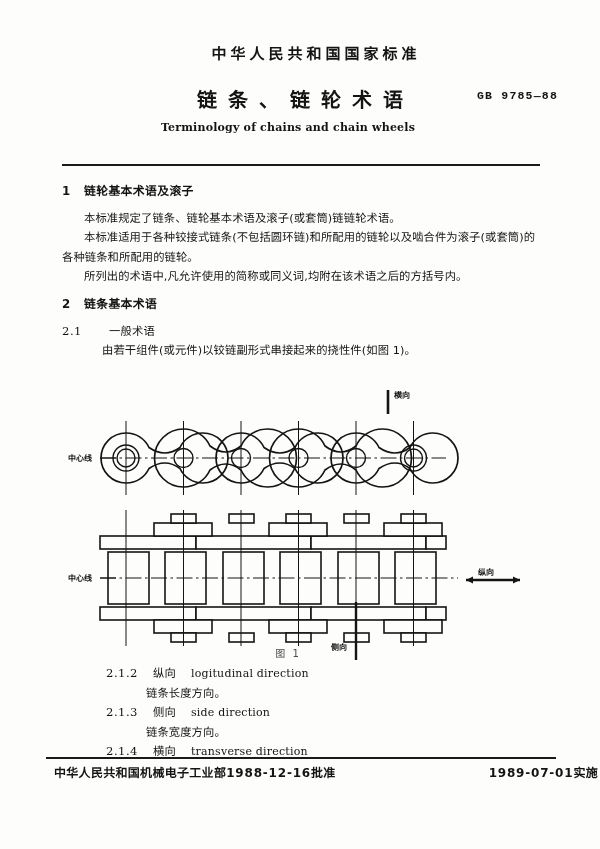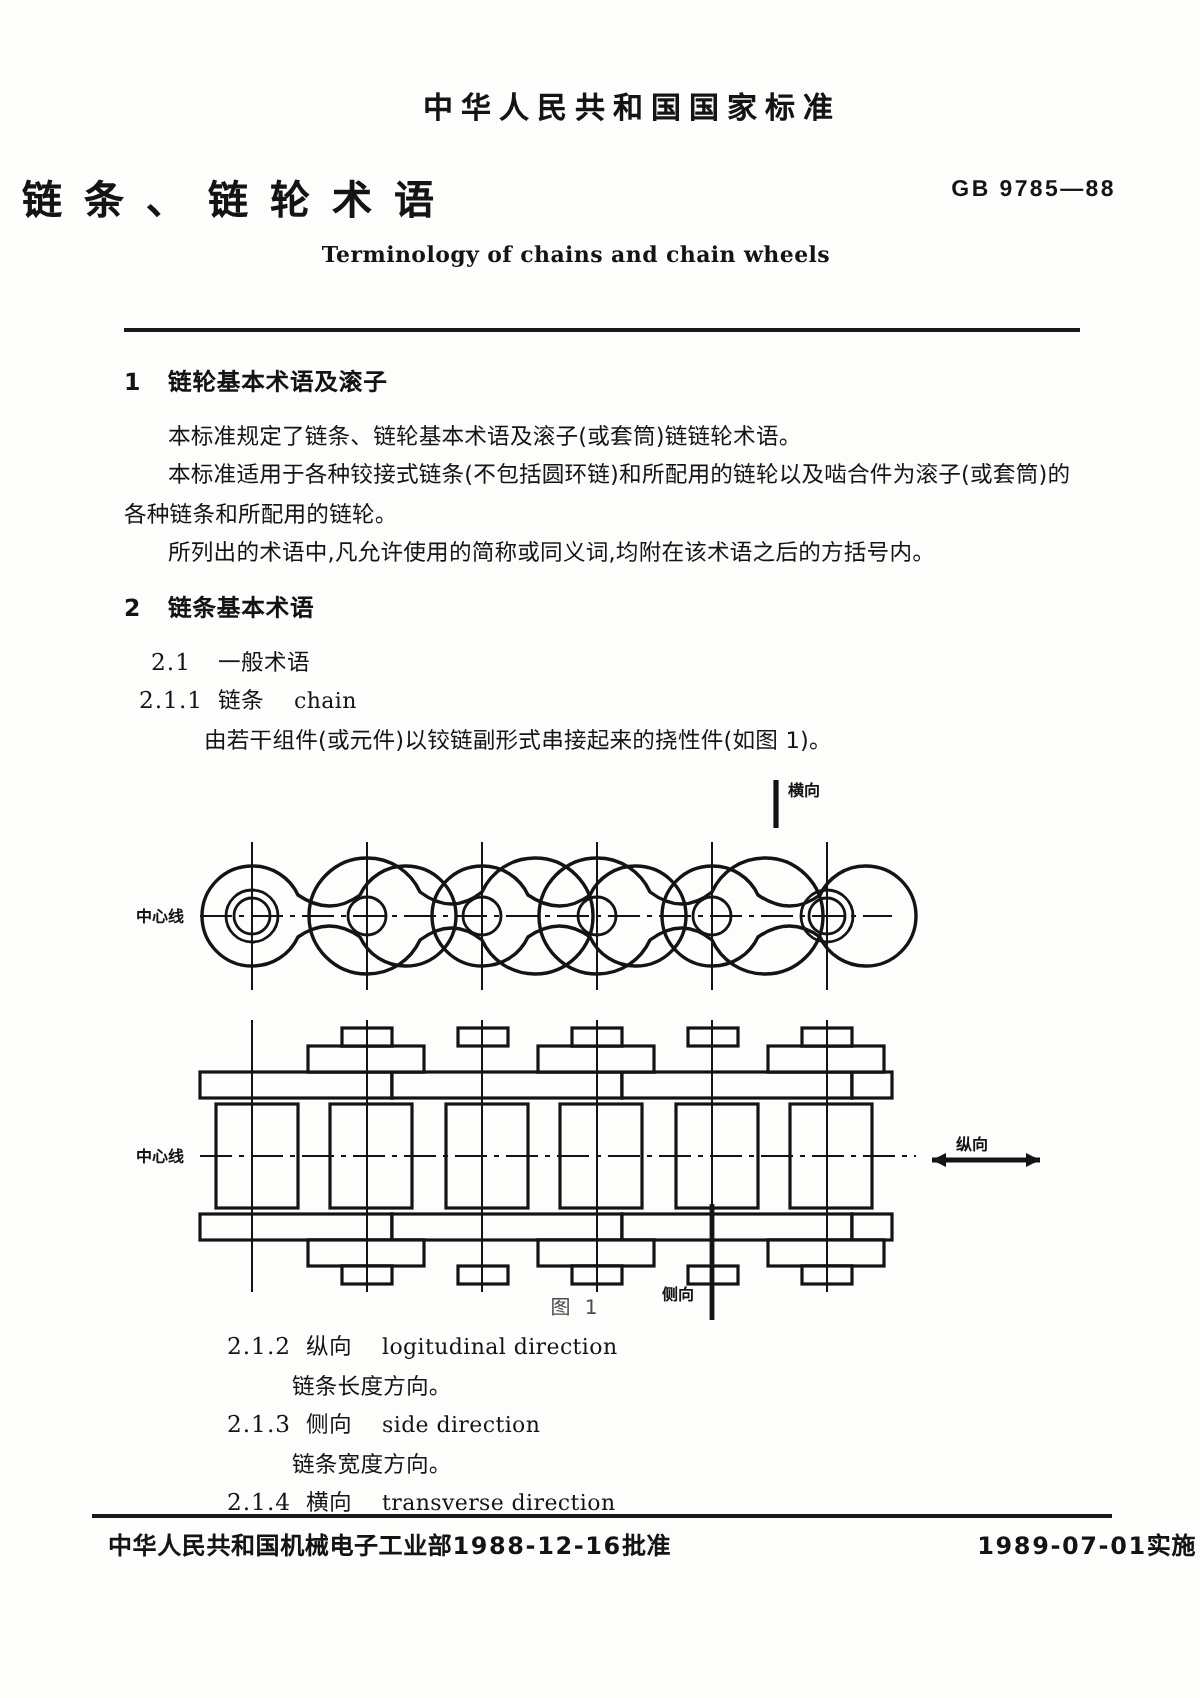--- a/index.html
+++ b/index.html
@@ -13,28 +13,28 @@
   .page{
     position:absolute;inset:0;
     background:#fdfdfb;
   }
   
   .hdr-national{
     position:absolute;top:42px;left:16px;width:600px;text-align:center;
     font-size:15px;font-weight:bold;letter-spacing:4px;
   }
   .hdr-title{
-    position:absolute;top:84px;left:0;width:600px;
+    position:absolute;top:84px;left:0;width:600px;text-align:center;
     font-size:20px;font-weight:bold;letter-spacing:11px;
     padding-left:11px;box-sizing:border-box;
   }
   .hdr-stdno{
     position:absolute;top:89px;right:42px;
     font-size:11.5px;font-weight:bold;letter-spacing:1.2px;
-    font-family:Liberation Sans, sans-serif;
+    font-family:Liberation Mono, monospace;
   }
   .hdr-en{
     position:absolute;top:121px;left:0;width:576px;text-align:center;
     font-size:11px;font-weight:bold;letter-spacing:.2px;
     font-family:"DejaVu Serif","Liberation Serif",serif;
   }
   .rule-top{
     position:absolute;top:164px;left:62px;width:478px;height:2px;
     background:#1a1a1a;
   }
@@ -52,21 +52,21 @@
     margin:0;text-indent:22px;letter-spacing:.1px;
   }
   .sec2{margin-top:8px;}
   .clause{
     margin:0;letter-spacing:.2px;white-space:nowrap;
   }
   .clause .cn{display:inline-block;min-width:38px;}
   .clause .tag{
     display:inline-block;width:47px;
     font-family:"DejaVu Serif","Liberation Serif",serif;
-    font-size:11.6px;letter-spacing:.5px;text-align:center;
+    font-size:11.6px;letter-spacing:.5px;
   }
   .clause .en{
     font-family:"DejaVu Serif","Liberation Serif",serif;
     font-size:11px;letter-spacing:.2px;
   }
   .clause-body{margin:0;padding-left:40px;letter-spacing:.1px;}
   
   .figure{
     position:absolute;top:388px;left:58px;width:490px;height:290px;
   }
@@ -126,23 +126,20 @@
     <p class="para">所列出的术语中,凡允许使用的简称或同义词,均附在该术语之后的方括号内。</p>
 
     <p class="h2 sec2">
       <span class="num">2</span><span>链条基本术语</span>
     </p>
 
     <p class="clause">
       <span class="tag">2.1</span><span class="cn">一般术语</span>
     </p>
 
-    <p class="clause">
-      <span class="tag">2.1.1</span><span class="cn">链条</span><span class="en">chain</span>
-    </p>
 
     <p class="clause-body">由若干组件(或元件)以铰链副形式串接起来的挠性件(如图 1)。</p>
   </div>
 
   <div class="figure">
     <svg width="490" height="290" viewBox="0 0 490 290">
       <defs>
         <style>
           .ol{fill:none;stroke:#141414;stroke-width:1.7;}
           .ol2{fill:none;stroke:#141414;stroke-width:1.4;}

